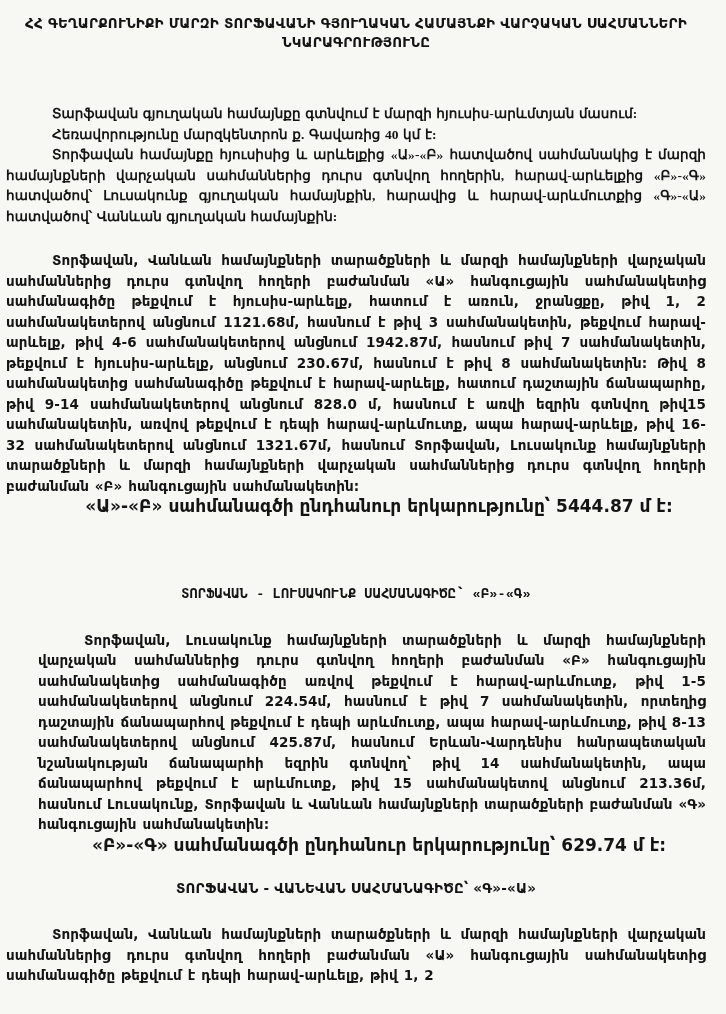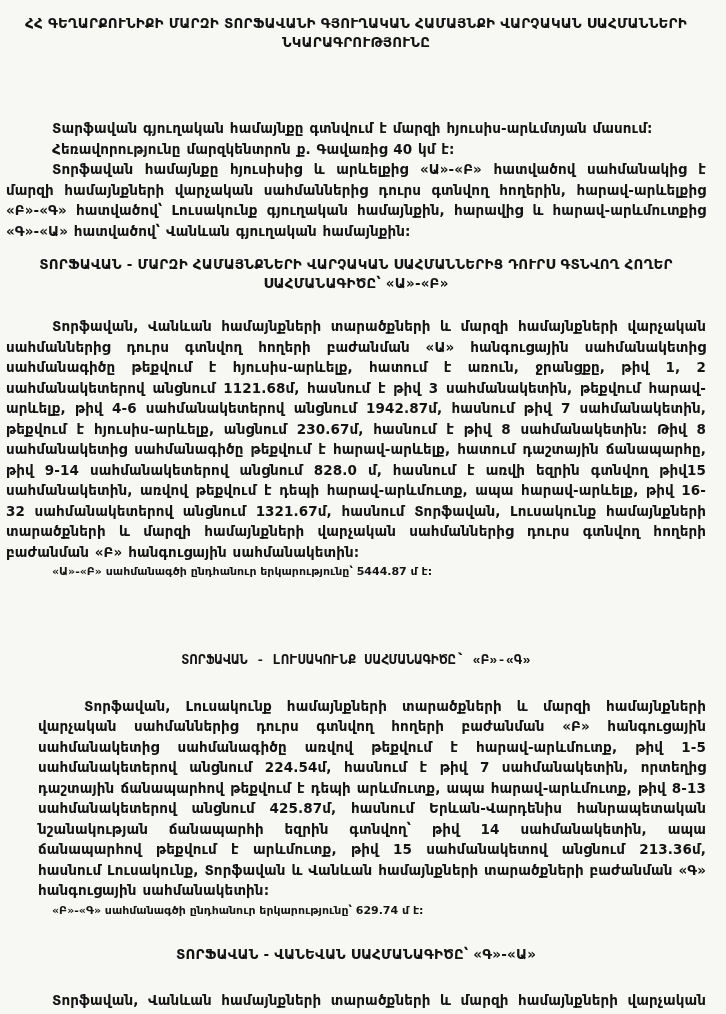--- a/index.html
+++ b/index.html
@@ -21,21 +21,22 @@
     padding: 10px 20px 0 6px;
   }
   .doc-title {
     margin: 4px 10px 0 10px;
     text-align: center;
     font-size: 13.5px;
     line-height: 19px;
     letter-spacing: 0.2px;
   }
   .intro {
-    margin-top: 66px;
+    margin-top: 52px;
+    font-family: Liberation Serif, serif;
   }
   p.body {
     margin: 0;
     text-align: justify;
     text-indent: 46px;
     font-size: 13.5px;
     line-height: 20.5px;
     letter-spacing: 0.1px;
     word-spacing: 1px;
   }
@@ -47,41 +48,40 @@
     letter-spacing: 0.2px;
   }
   .sec-ab .section-heading  { margin-top: 14px; }
   .sec-ab .body-main        { margin-top: 23px; }
   .sec-bg .section-heading  { margin-top: 68px; font-family: Liberation Mono, monospace; }
   .sec-bg .body-main        { margin-top: 26px; margin-left: 32px; }
   .sec-ga .section-heading  { margin-top: 24px; }
   .sec-ga .body-main        { margin-top: 26px; }
   p.len-line {
     margin: 0;
-    text-align: left;
+    text-align: center;
     text-indent: 46px;
-    font-size: 11px;
+    font-size: 17px;
     line-height: 20.5px;
   }
 </style>
 </head>
 <body>
 
 <div class="page">
 
   <h1 class="doc-title">ՀՀ ԳԵՂԱՐՔՈՒՆԻՔԻ ՄԱՐԶԻ ՏՈՐՖԱՎԱՆԻ ԳՅՈՒՂԱԿԱՆ ՀԱՄԱՅՆՔԻ ՎԱՐՉԱԿԱՆ ՍԱՀՄԱՆՆԵՐԻ ՆԿԱՐԱԳՐՈՒԹՅՈՒՆԸ</h1>
 
   <div class="intro">
     <p class="body">Տարֆավան գյուղական համայնքը գտնվում է մարզի հյուսիս-արևմտյան մասում:</p>
     <p class="body">Հեռավորությունը մարզկենտրոն ք. Գավառից 40 կմ է:</p>
     <p class="body">Տորֆավան համայնքը հյուսիսից և արևելքից «Ա»-«Բ» հատվածով սահմանակից է մարզի համայնքների վարչական սահմաններից դուրս գտնվող հողերին, հարավ-արևելքից «Բ»-«Գ» հատվածով՝ Լուսակունք գյուղական համայնքին, հարավից և հարավ-արևմուտքից «Գ»-«Ա» հատվածով՝ Վանևան գյուղական համայնքին:</p>
   </div>
 
   <section class="sec-ab">
-    <h2 class="section-heading">ՏՈՐՖԱՎԱՆ - ՄԱՐԶԻ ՀԱՄԱՅՆՔՆԵՐԻ ՎԱՐՉԱԿԱՆ ՍԱՀՄԱՆՆԵՐԻՑ ԴՈՒՐՍ ԳՏՆՎՈՂ ՀՈՂԵՐ ՍԱՀՄԱՆԱԳԻԾԸ՝ «Ա»-«Բ»</h2>
     <p class="body body-main">Տորֆավան, Վանևան համայնքների տարածքների և մարզի համայնքների վարչական սահմաններից դուրս գտնվող հողերի բաժանման «Ա» հանգուցային սահմանակետից սահմանագիծը թեքվում է հյուսիս-արևելք, հատում է առուն, ջրանցքը, թիվ 1, 2 սահմանակետերով անցնում 1121.68մ, հասնում է թիվ 3 սահմանակետին, թեքվում հարավ-արևելք, թիվ 4-6 սահմանակետերով անցնում 1942.87մ, հասնում թիվ 7 սահմանակետին, թեքվում է հյուսիս-արևելք, անցնում 230.67մ, հասնում է թիվ 8 սահմանակետին: Թիվ 8 սահմանակետից սահմանագիծը թեքվում է հարավ-արևելք, հատում դաշտային ճանապարհը,  թիվ 9-14 սահմանակետերով անցնում 828.0 մ, հասնում է առվի եզրին գտնվող թիվ15 սահմանակետին, առվով թեքվում է դեպի հարավ-արևմուտք, ապա հարավ-արևելք, թիվ 16-32 սահմանակետերով անցնում 1321.67մ, հասնում Տորֆավան, Լուսակունք համայնքների տարածքների և մարզի համայնքների վարչական սահմաններից դուրս գտնվող հողերի բաժանման «Բ» հանգուցային սահմանակետին:</p>
     <p class="len-line">«Ա»-«Բ» սահմանագծի ընդհանուր երկարությունը՝ 5444.87 մ է:</p>
   </section>
 
   <section class="sec-bg">
     <h2 class="section-heading">ՏՈՐՖԱՎԱՆ - ԼՈՒՍԱԿՈՒՆՔ ՍԱՀՄԱՆԱԳԻԾԸ՝ «Բ»-«Գ»</h2>
     <p class="body body-main">Տորֆավան, Լուսակունք համայնքների տարածքների և մարզի համայնքների վարչական սահմաններից դուրս գտնվող հողերի բաժանման «Բ» հանգուցային սահմանակետից սահմանագիծը առվով թեքվում է հարավ-արևմուտք, թիվ 1-5 սահմանակետերով անցնում 224.54մ, հասնում է թիվ 7 սահմանակետին, որտեղից դաշտային ճանապարհով թեքվում է դեպի արևմուտք, ապա հարավ-արևմուտք, թիվ 8-13 սահմանակետերով անցնում 425.87մ, հասնում Երևան-Վարդենիս հանրապետական նշանակության ճանապարհի եզրին գտնվող՝ թիվ 14 սահմանակետին, ապա ճանապարհով թեքվում է արևմուտք, թիվ 15 սահմանակետով անցնում 213.36մ, հասնում Լուսակունք, Տորֆավան և Վանևան համայնքների տարածքների բաժանման «Գ» հանգուցային սահմանակետին:</p>
     <p class="len-line">«Բ»-«Գ» սահմանագծի ընդհանուր երկարությունը՝ 629.74 մ է:</p>
   </section>
 

